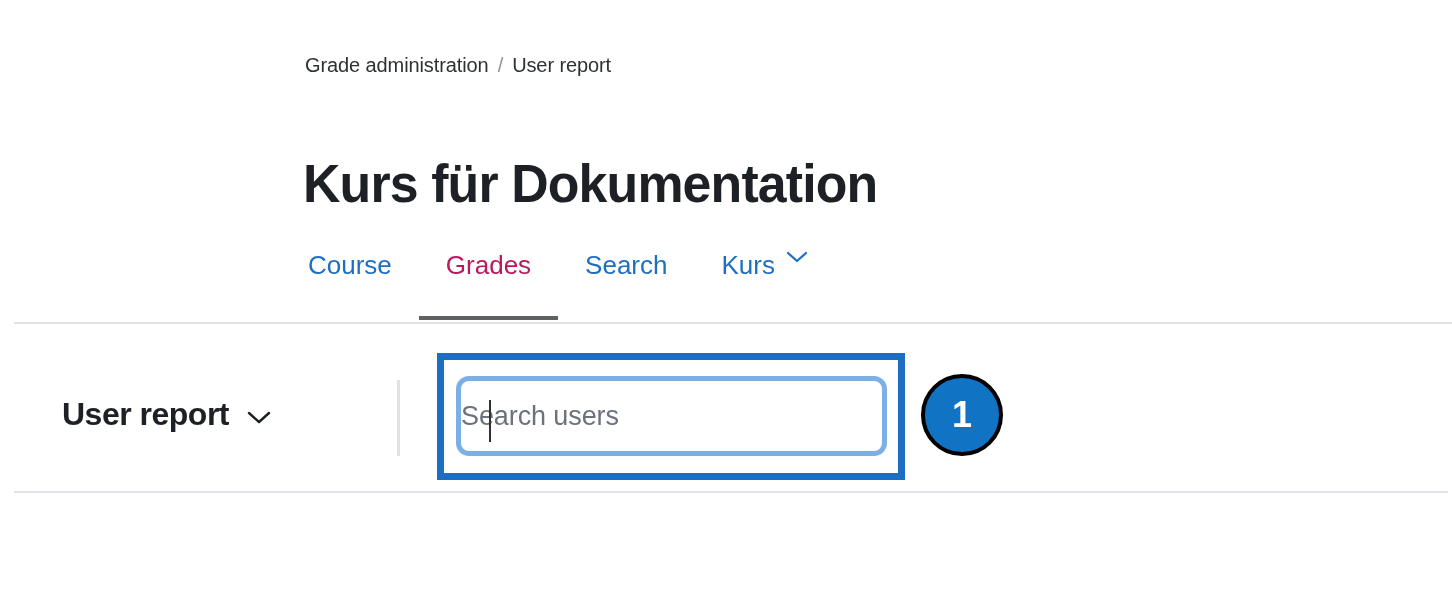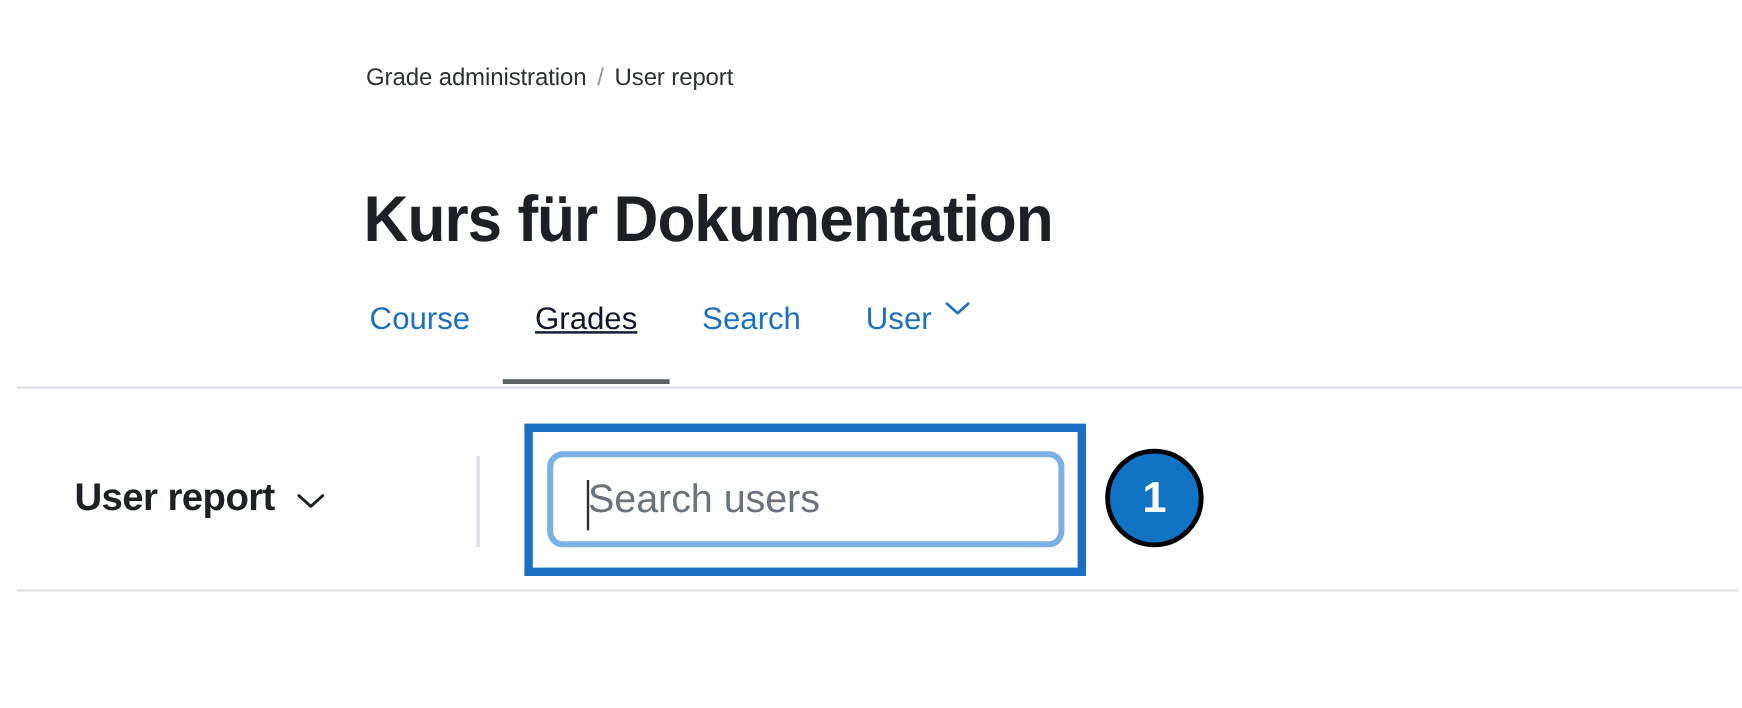--- a/index.html
+++ b/index.html
@@ -65,21 +65,21 @@
     line-height: 34px;
     color: #1d6fc2;
     padding: 5px 27px 0 27px;
     position: relative;
     height: 77px;
     box-sizing: border-box;
     display: flex;
     align-items: flex-start;
   }
   .tab:first-child { padding-left: 5px; }
-  .tab.active { color: #0f172a; text-decoration: underline; }
+  .tab.active { color: #be185d; }
   .tab.active::after {
     content: "";
     position: absolute;
     left: 0;
     right: 0;
     bottom: 0;
     height: 4px;
     background: #5d6265;
   }
   .tab .chev {
@@ -161,24 +161,23 @@
   }
   .search-caret {
     position: absolute;
     left: 28px;
     top: 19px;
     width: 2px;
     height: 42px;
     background: #2d3135;
   }
   .search-placeholder {
-    font-size: 33px;
+    font-size: 27px;
     line-height: 34px;
     color: #6a737b;
-    padding-left: 29px;
     letter-spacing: -0.1px;
     user-select: none;
   }
 
   
   .step-badge {
     position: absolute;
     left: 921px;
     top: 374px;
     width: 82px;
@@ -211,21 +210,21 @@
   <div class="tab">
     <span>Course</span>
   </div>
   <div class="tab active">
     <span>Grades</span>
   </div>
   <div class="tab">
     <span>Search</span>
   </div>
   <div class="tab">
-    <span>User</span>
+    <span>Kurs</span>
     <span class="chev">
       <svg width="22" height="14" viewBox="0 0 22 14">
         <path d="M2 3 L11 11 L20 3" fill="none" stroke="#1d6fc2" stroke-width="2.2" stroke-linecap="round" stroke-linejoin="round"></path>
       </svg>
     </span>
   </div>
 </nav>
 
 <div class="divider top"></div>
 

